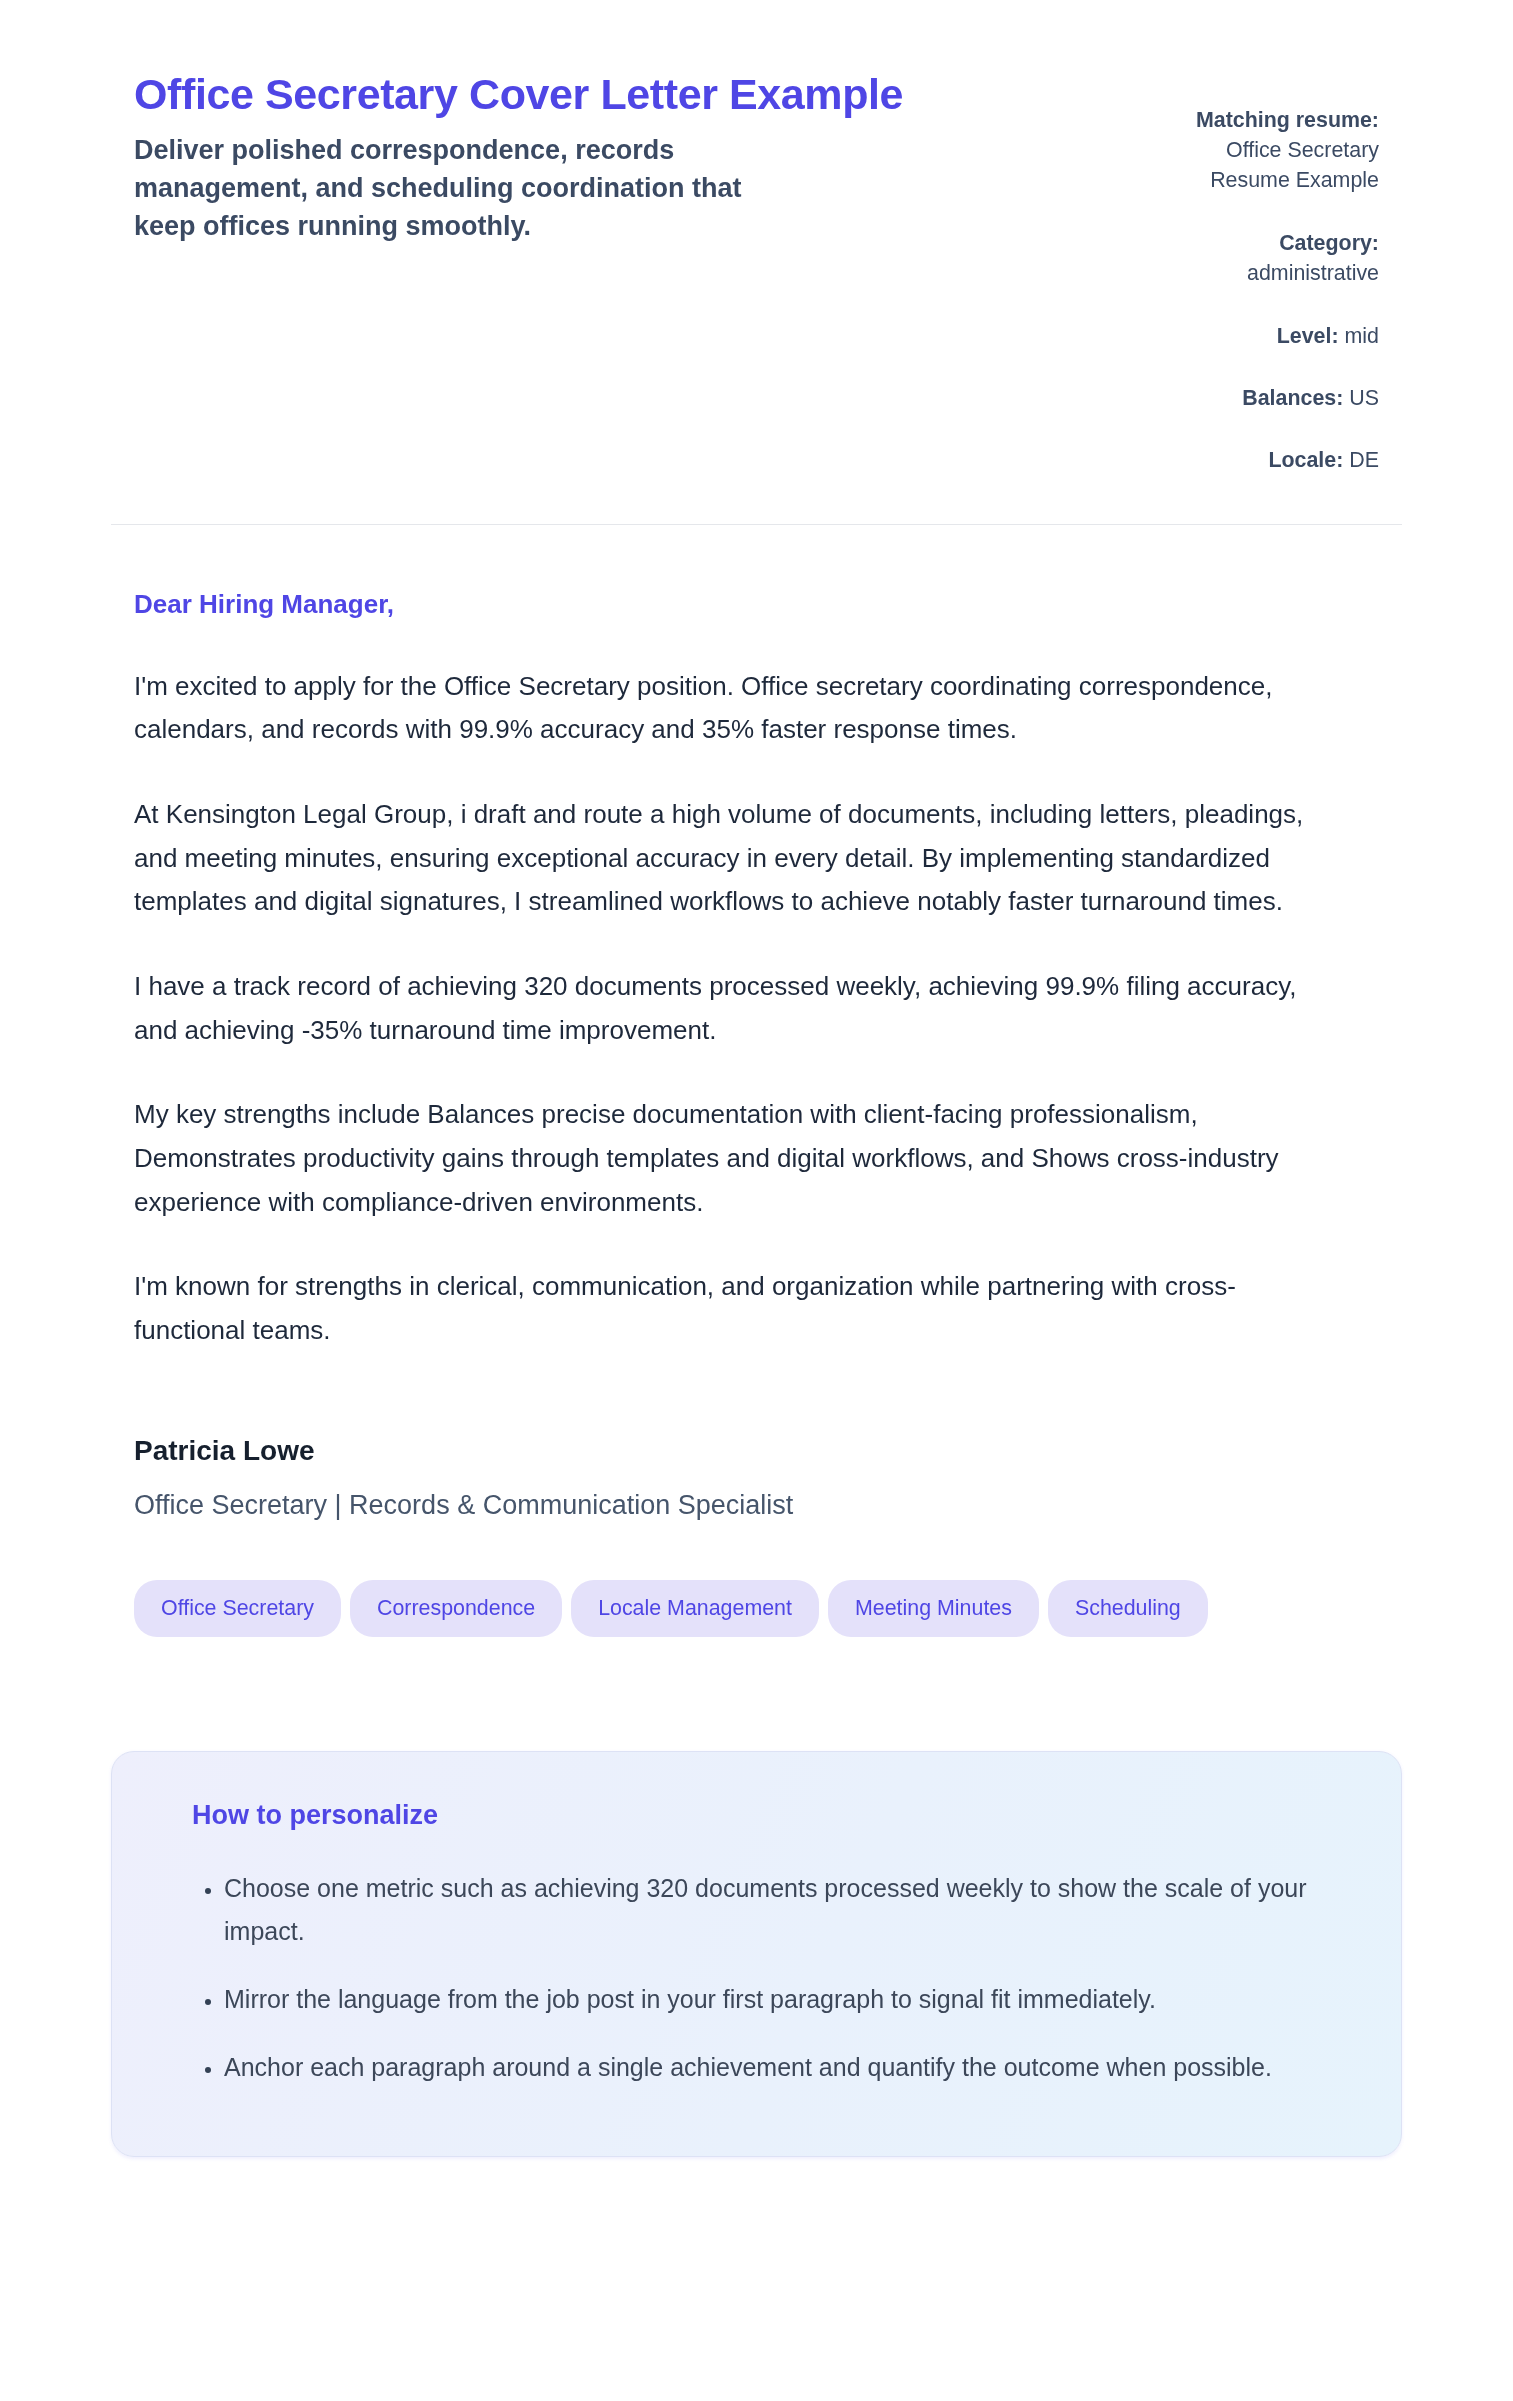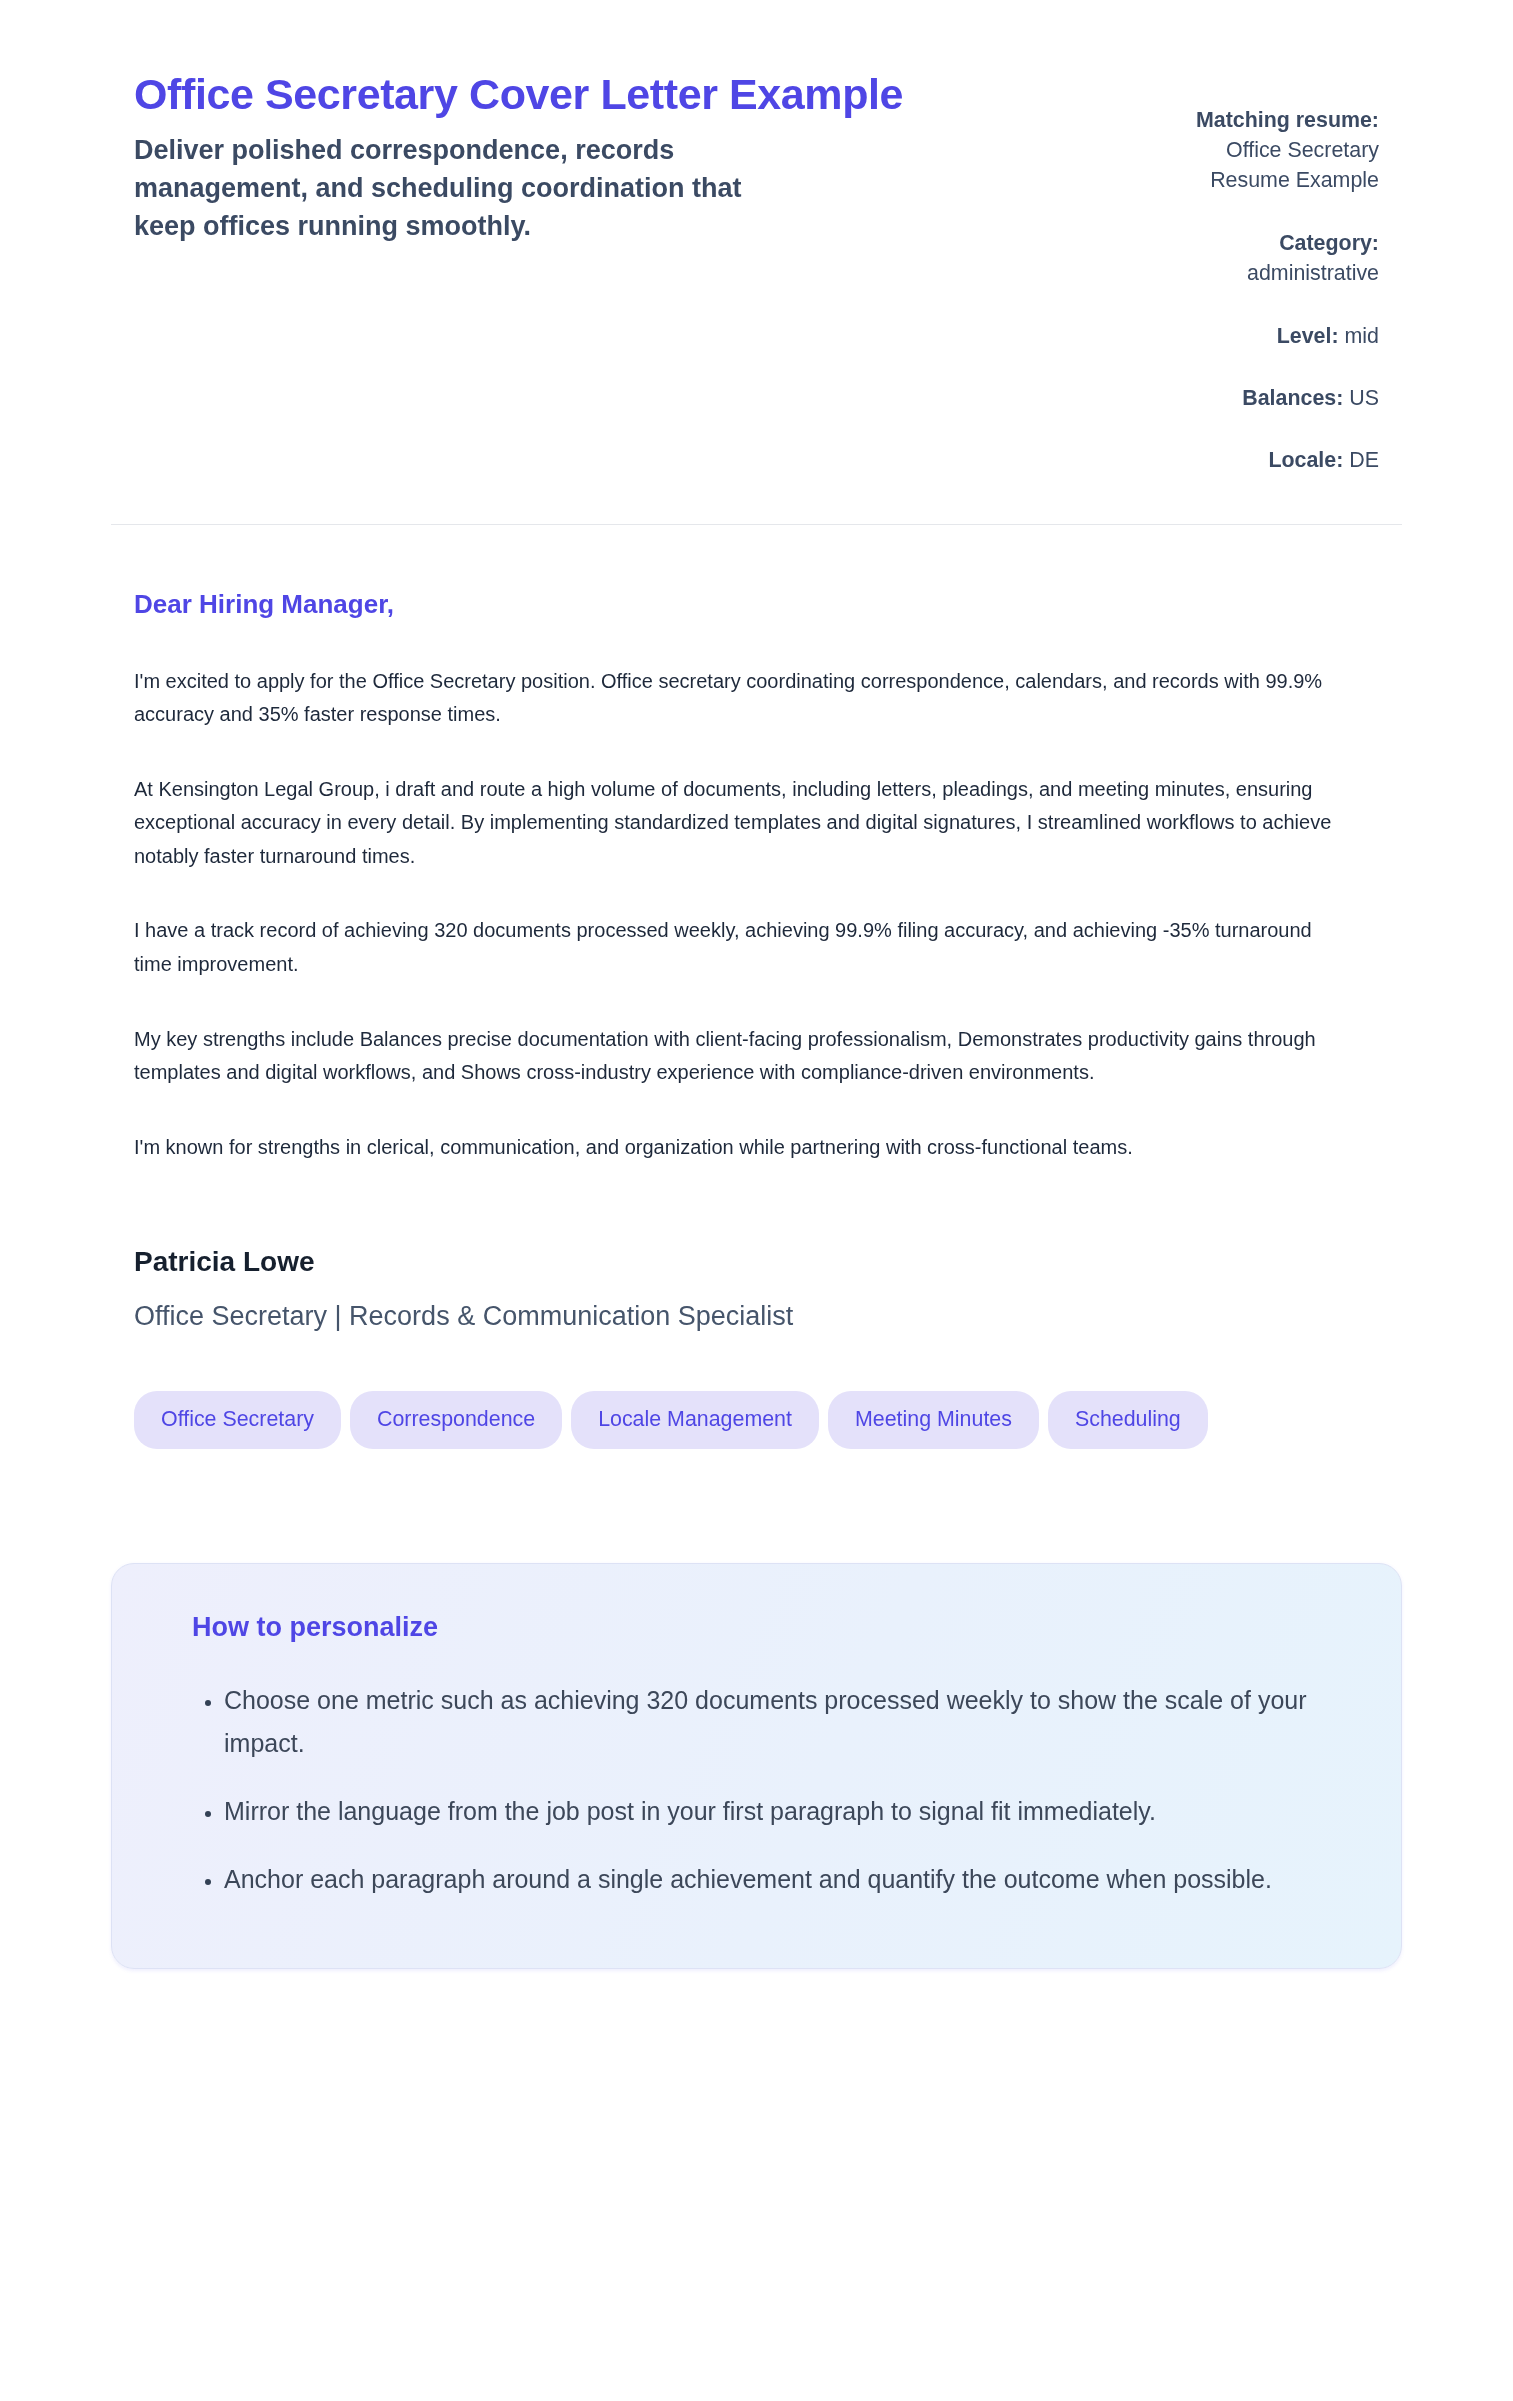--- a/index.html
+++ b/index.html
@@ -62,21 +62,21 @@
   
   .letter { padding-top: 64px; }
   .salutation {
     font-size: 26px;
     font-weight: 700;
     color: #4f46e5;
     margin-bottom: 45px;
   }
   .letter p.body-par {
     max-width: 1211px;
-    font-size: 20px;
+    font-size: 26px;
     line-height: 1.68;
     color: #1e293b;
     margin-bottom: 41px;
   }
   .signature { margin-top: 82px; }
   .signature-name {
     font-size: 28px;
     font-weight: 700;
     color: #16202e;
   }

